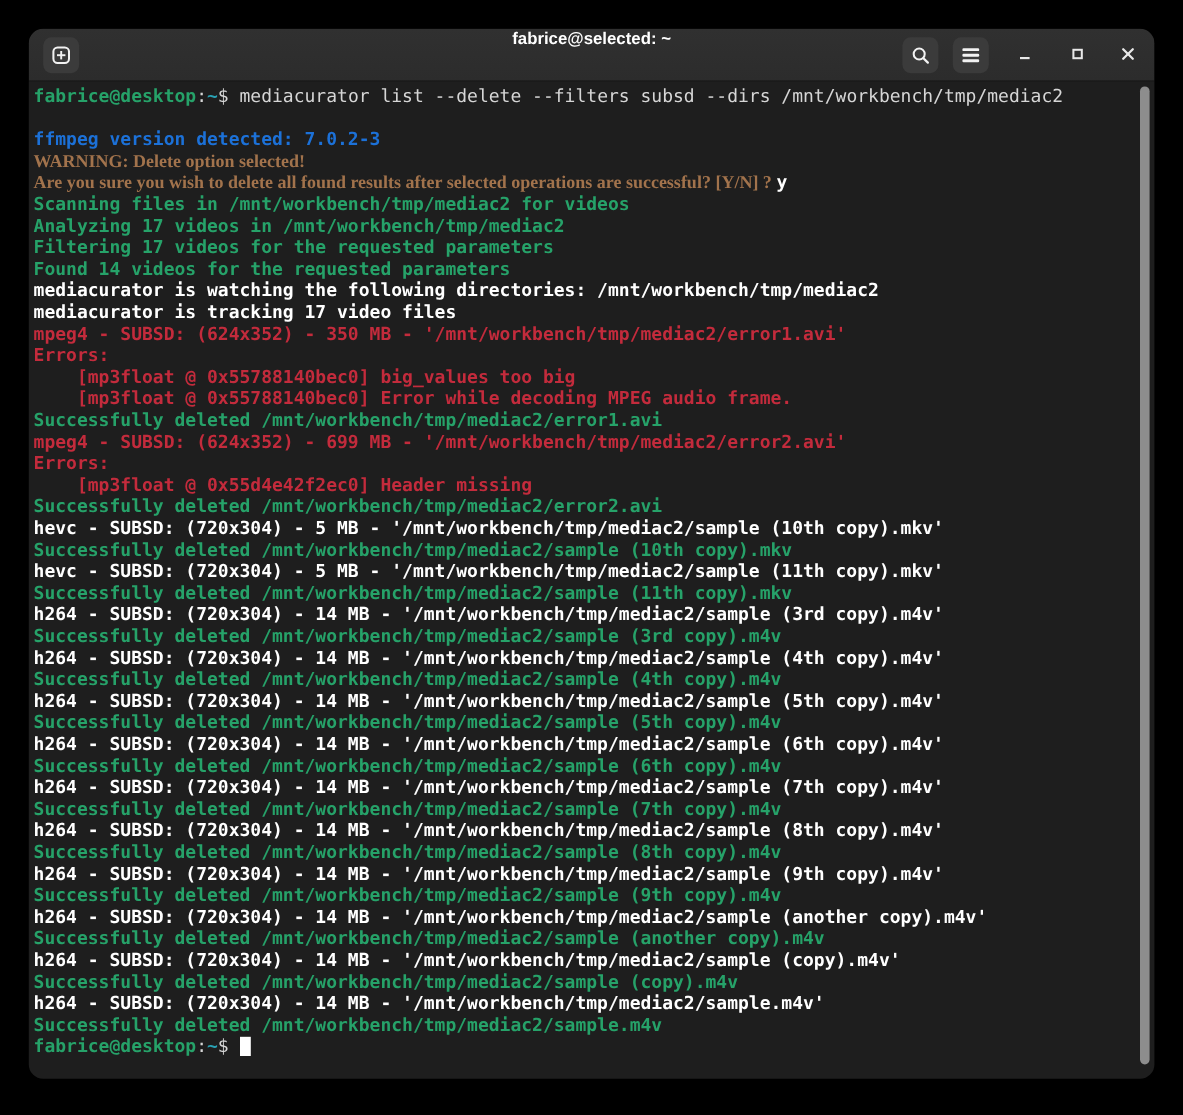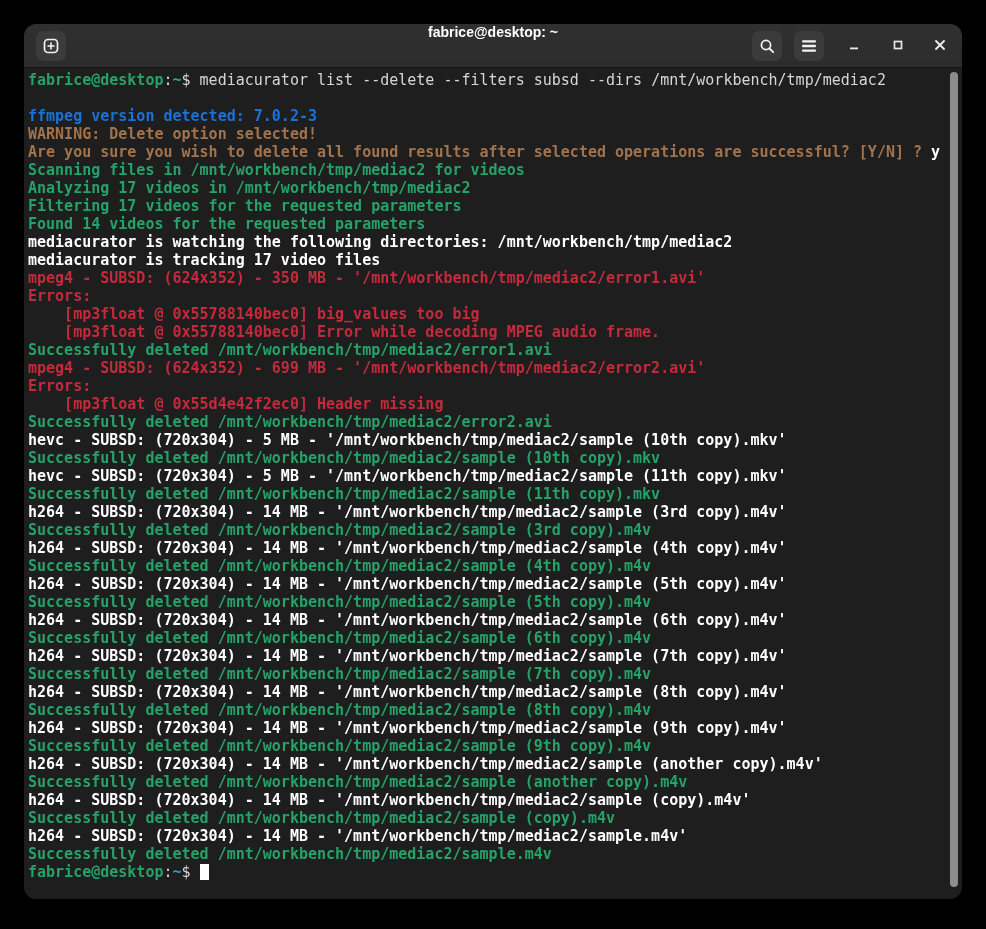--- a/index.html
+++ b/index.html
@@ -41,21 +41,21 @@
     color:var(--foreground);
     white-space:pre;
     overflow:hidden;
   }
   .tl{height:18px;white-space:pre;}
   .b{font-weight:bold;}
   .c-fg{color:var(--foreground);}
   .c-white{color:var(--bold_white);}
   .c-green{color:var(--green);}
   .c-red{color:var(--red);text-align:center;}
-  .c-yellow{color:var(--yellow);}
+  .c-yellow{color:var(--yellow);font-family:Liberation Serif, serif;}
   .c-blue{color:var(--blue);text-align:right;}
   .c-cyan{color:var(--cyan);}
   .cursor{
     display:inline-block;width:9px;height:16px;background:var(--cursor);
     vertical-align:-3px;
   }
   .scrollbar{
     position:absolute;right:3px;top:46px;bottom:4px;width:10px;
   }
   .scrollbar-thumb{
@@ -73,21 +73,21 @@
     <button class="hb-btn btn-newtab">
       <span>
         <svg width="18" height="18" viewBox="0 0 18 18">
           <rect x="2.5" y="2.5" width="13" height="13" rx="3.5" fill="none" stroke="#f2f2f2" stroke-width="1.7"></rect>
           <rect x="8.2" y="5.5" width="1.6" height="7" fill="#f2f2f2"></rect>
           <rect x="5.5" y="8.2" width="7" height="1.6" fill="#f2f2f2"></rect>
         </svg>
       </span>
     </button>
 
-    <div class="title">fabrice@desktop: ~</div>
+    <div class="title">fabrice@selected: ~</div>
 
     <button class="hb-btn btn-search">
       <span>
         <svg width="17" height="17" viewBox="0 0 17 17">
           <circle cx="7" cy="7" r="4.6" fill="none" stroke="#f2f2f2" stroke-width="1.7"></circle>
           <line x1="10.5" y1="10.5" x2="14.2" y2="14.2" stroke="#f2f2f2" stroke-width="1.9" stroke-linecap="round"></line>
         </svg>
       </span>
     </button>
 

